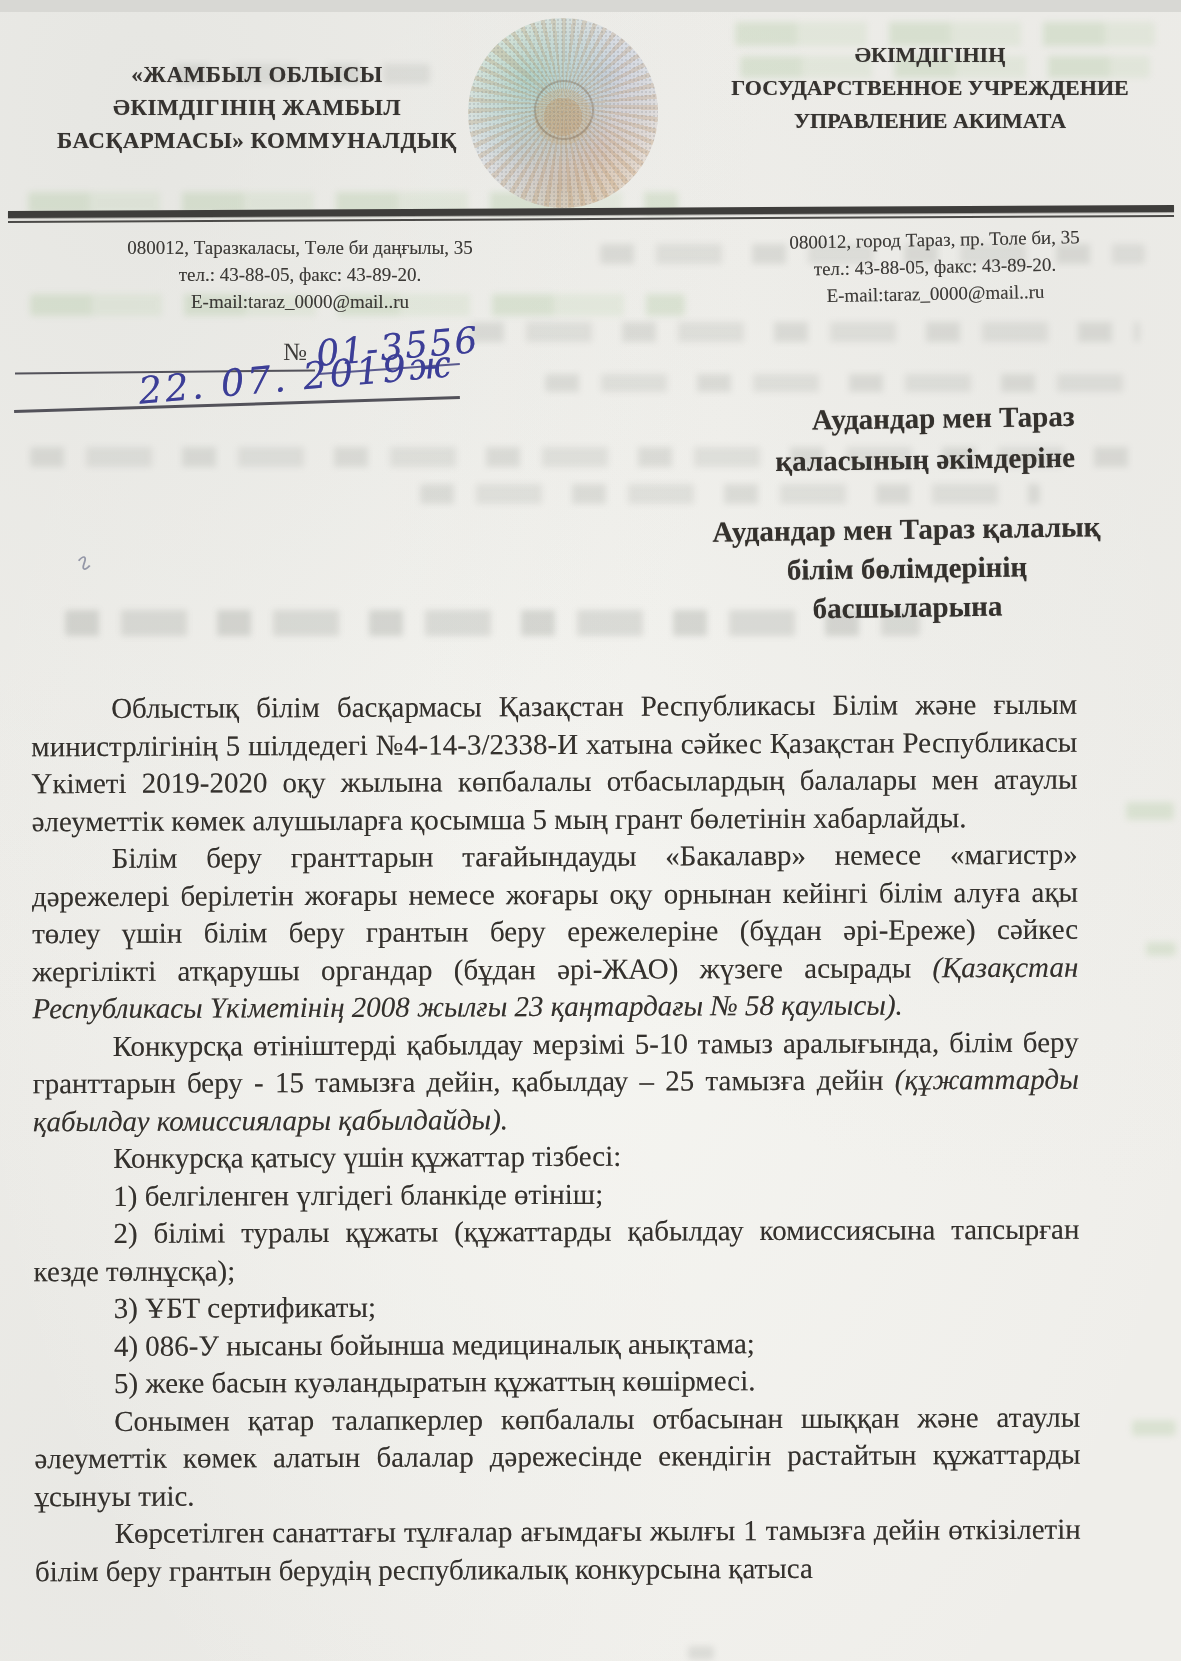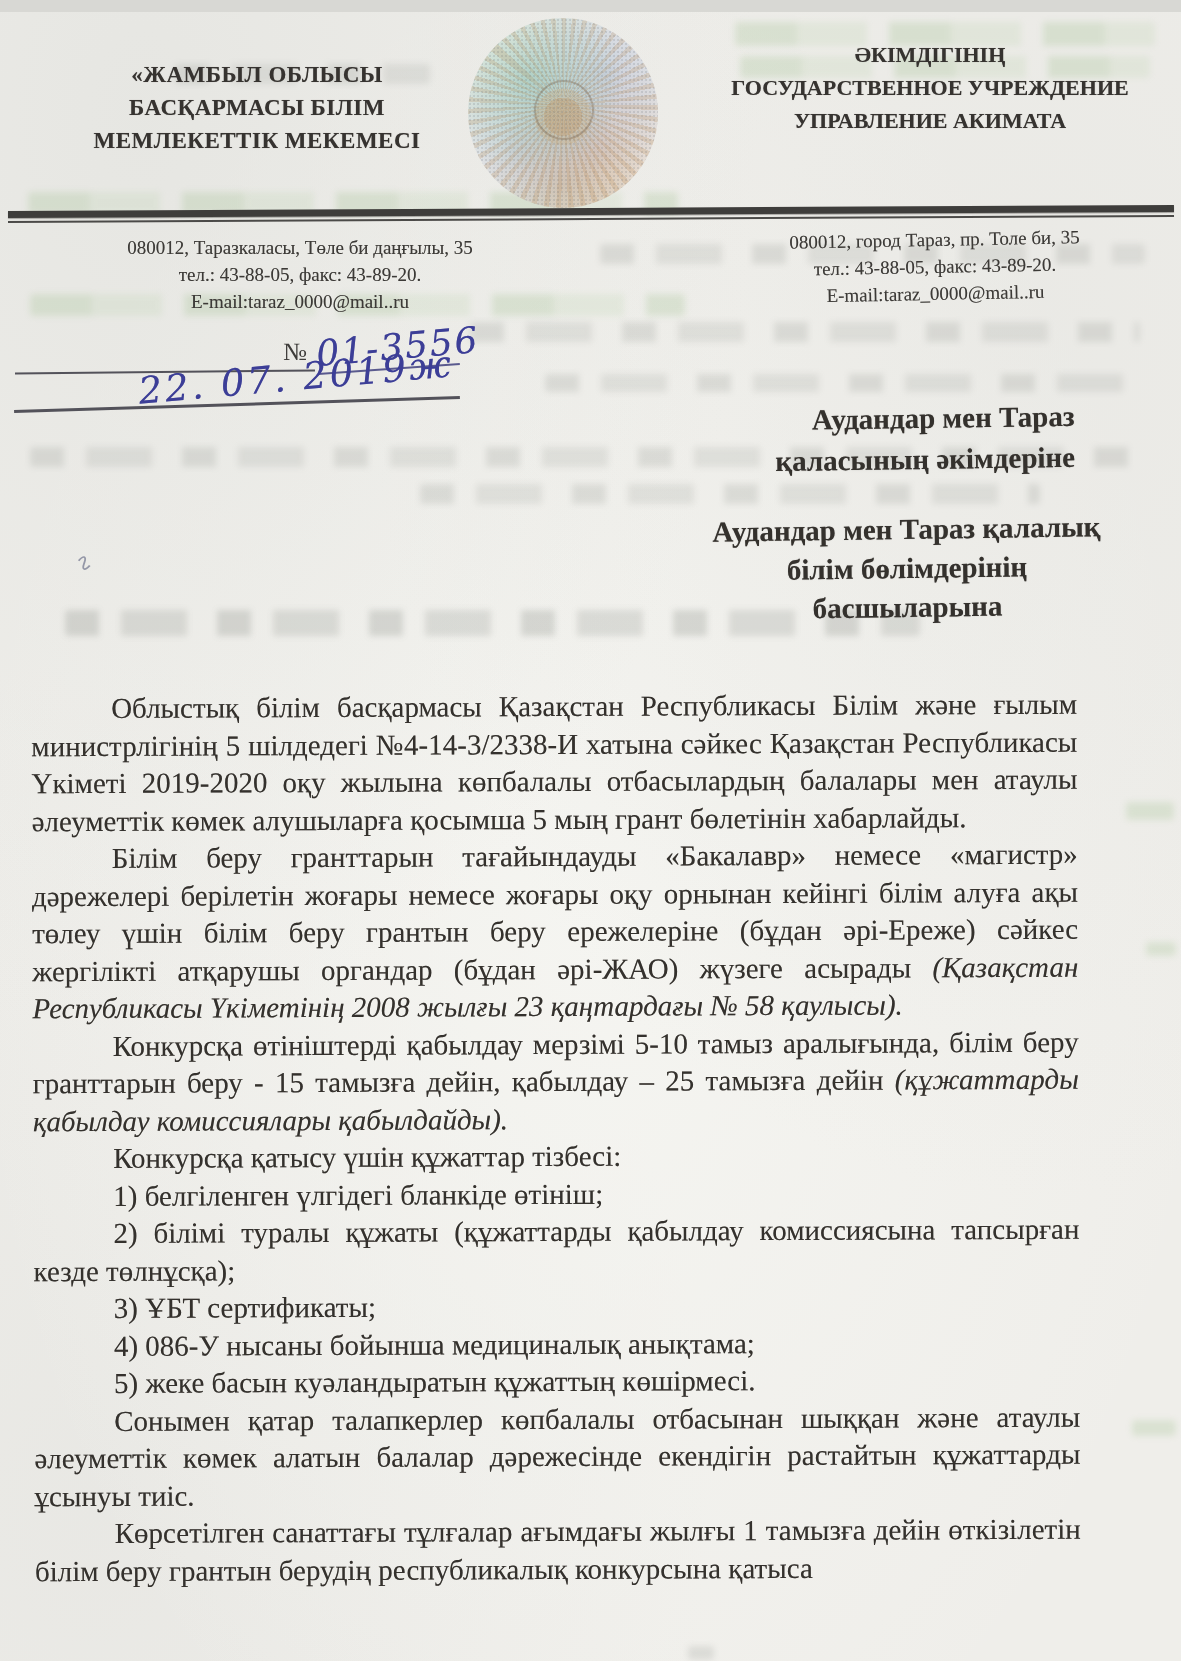--- a/index.html
+++ b/index.html
@@ -103,22 +103,22 @@
   <div class="smudge sm-words" style="left:30px;top:435px;width:1105px;height:20px"></div>
   <div class="smudge sm-words" style="left:420px;top:472px;width:620px;height:20px"></div>
   <div class="smudge sm-words sm-dark" style="left:65px;top:598px;width:855px;height:26px"></div>
   <div class="smudge sm-green" style="left:1126px;top:790px;width:48px;height:18px"></div>
   <div class="smudge sm-green" style="left:1146px;top:930px;width:30px;height:14px"></div>
   <div class="smudge sm-green" style="left:1132px;top:1408px;width:44px;height:16px"></div>
   <div class="smudge sm-words" style="left:688px;top:1634px;width:26px;height:14px"></div>
 
   <div class="org org-left">
     <div>«ЖАМБЫЛ ОБЛЫСЫ</div>
-    <div>БАСҚАРМАСЫ БІЛІМ</div>
-    <div>МЕМЛЕКЕТТІК МЕКЕМЕСІ</div>
+    <div>ӘКІМДІГІНІҢ ЖАМБЫЛ</div>
+    <div>БАСҚАРМАСЫ» КОММУНАЛДЫҚ</div>
   </div>
 
   <div class="emblem"></div>
 
   <div class="org org-right">
     <div>ӘКІМДІГІНІҢ</div>
     <div>ГОСУДАРСТВЕННОЕ УЧРЕЖДЕНИЕ</div>
     <div>УПРАВЛЕНИЕ АКИМАТА</div>
   </div>
 

